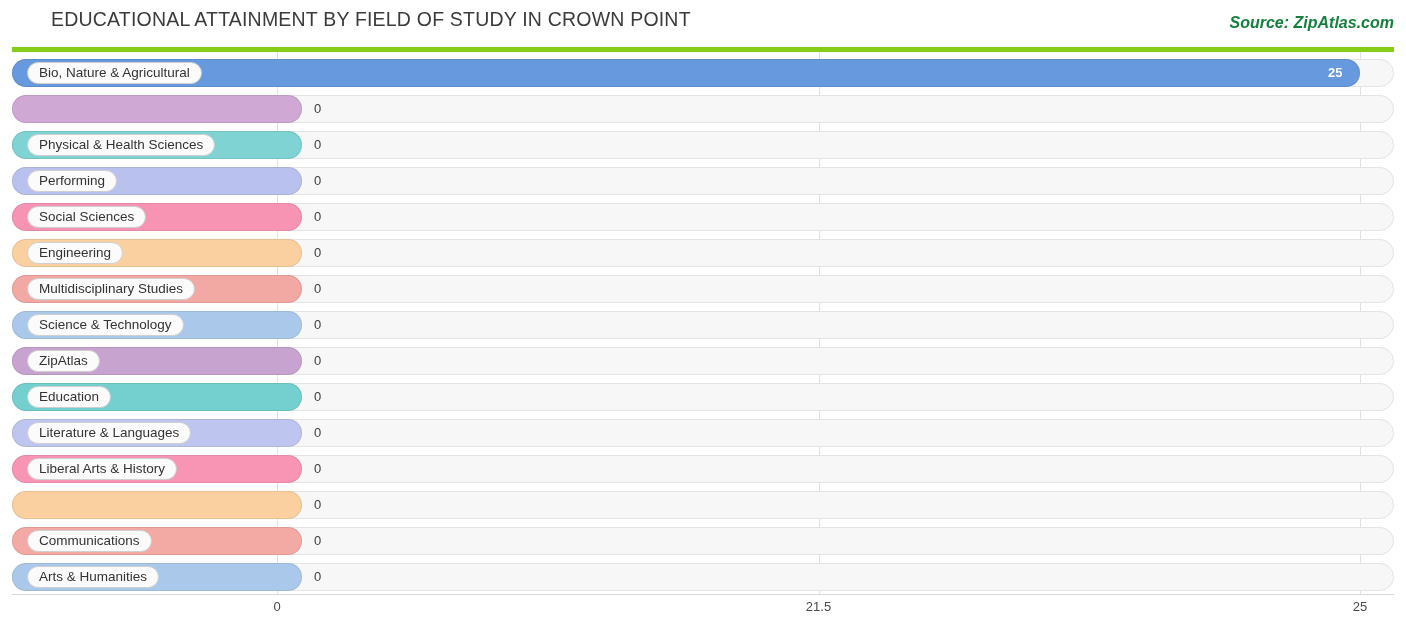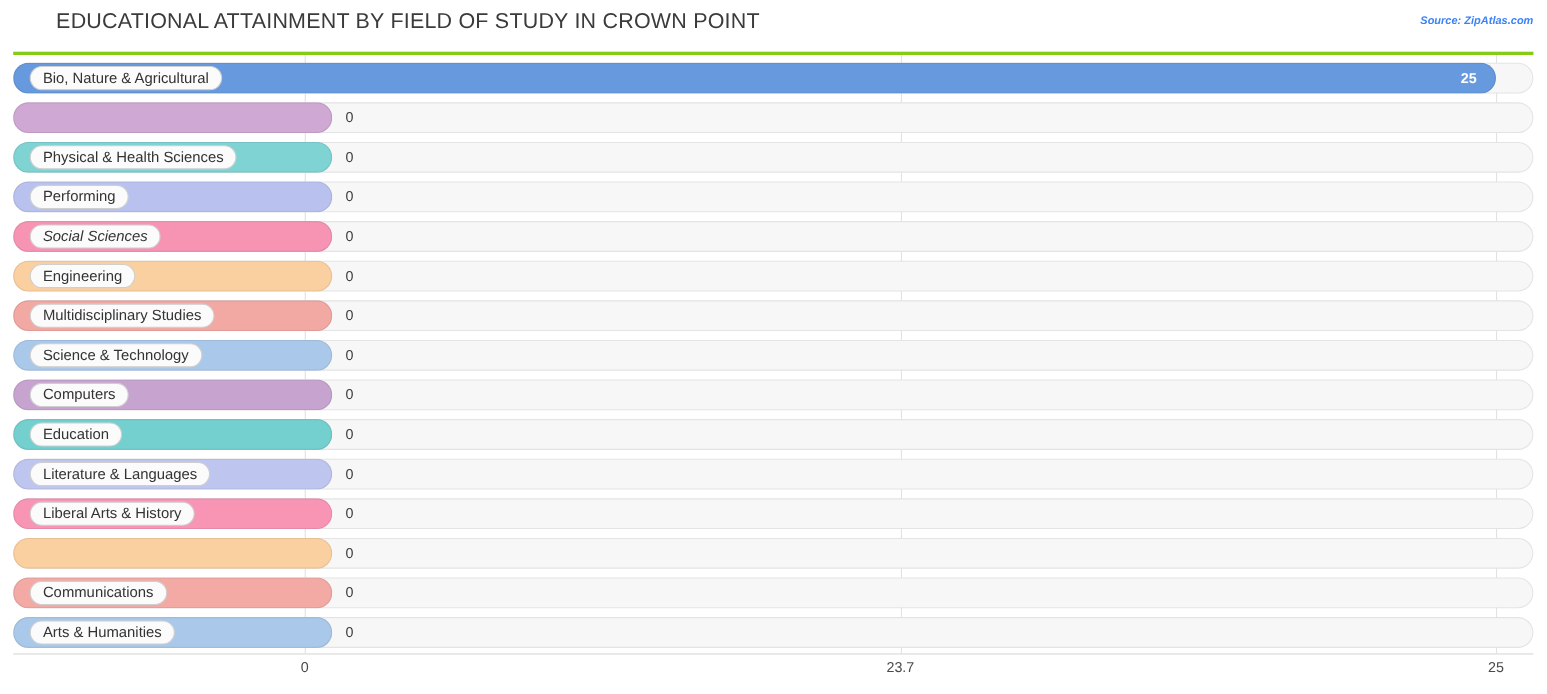--- a/index.html
+++ b/index.html
@@ -21,32 +21,32 @@
     left: 12px; top: 8px;
     font-size: 19.5px;
     color: #3b3b3b;
     letter-spacing: 0.2px;
     white-space: nowrap;
     margin-left: 39px;
   }
   #source {
     position: absolute;
     right: 12px; top: 14px;
-    font-size: 10px;
+    font-size: 16px;
     font-style: italic;
     font-weight: bold;
-    color: #3b82f6;
+    color: #15803d;
     white-space: nowrap;
   }
   
   #plot {
     position: absolute;
     left: 12px; top: 47px;
     width: 1382px; height: 548px;
-    border-top: 3px solid #84cc16;
+    border-top: 5px solid #84cc16;
     border-bottom: 1px solid #d8d8d8;
   }
   .gridline {
     position: absolute;
     top: 0; bottom: 0;
     width: 1px;
     background: #e2e2e2;
   }
   .rowtrack {
     position: absolute;
@@ -132,21 +132,21 @@
       </div>
       <div class="valout" style="top: 79px; left: 302px;">0</div>
       <div class="rowtrack" style="top: 115px;"></div>
       <div class="bar" style="top: 115px; left: 0px; width: 290px; background: rgb(185, 194, 238);"></div>
       <div class="pill" style="top: 118px;">
         <span>Performing</span>
       </div>
       <div class="valout" style="top: 115px; left: 302px;">0</div>
       <div class="rowtrack" style="top: 151px;"></div>
       <div class="bar" style="top: 151px; left: 0px; width: 290px; background: rgb(247, 148, 180);"></div>
-      <div class="pill" style="top: 154px; font-style: italic;">
+      <div class="pill" style="top: 154px;">
         <span>Social Sciences</span>
       </div>
       <div class="valout" style="top: 151px; left: 302px;">0</div>
       <div class="rowtrack" style="top: 187px;"></div>
       <div class="bar" style="top: 187px; left: 0px; width: 290px; background: rgb(251, 208, 160);"></div>
       <div class="pill" style="top: 190px; text-align: center;">
         <span>Engineering</span>
       </div>
       <div class="valout" style="top: 187px; left: 302px;">0</div>
       <div class="rowtrack" style="top: 223px;"></div>
@@ -157,21 +157,21 @@
       <div class="valout" style="top: 223px; left: 302px;">0</div>
       <div class="rowtrack" style="top: 259px;"></div>
       <div class="bar" style="top: 259px; left: 0px; width: 290px; background: rgb(170, 201, 234);"></div>
       <div class="pill" style="top: 262px;">
         <span>Science &amp; Technology</span>
       </div>
       <div class="valout" style="top: 259px; left: 302px;">0</div>
       <div class="rowtrack" style="top: 295px;"></div>
       <div class="bar" style="top: 295px; left: 0px; width: 290px; background: rgb(198, 164, 207);"></div>
       <div class="pill" style="top: 298px;">
-        <span>Computers</span>
+        <span>ZipAtlas</span>
       </div>
       <div class="valout" style="top: 295px; left: 302px;">0</div>
       <div class="rowtrack" style="top: 331px;"></div>
       <div class="bar" style="top: 331px; left: 0px; width: 290px; background: rgb(115, 208, 207);"></div>
       <div class="pill" style="top: 334px;">
         <span>Education</span>
       </div>
       <div class="valout" style="top: 331px; left: 302px;">0</div>
       <div class="rowtrack" style="top: 367px;"></div>
       <div class="bar" style="top: 367px; left: 0px; width: 290px; background: rgb(190, 198, 239);"></div>
@@ -196,15 +196,15 @@
       <div class="valout" style="top: 475px; left: 302px;">0</div>
       <div class="rowtrack" style="top: 511px;"></div>
       <div class="bar" style="top: 511px; left: 0px; width: 290px; background: rgb(170, 201, 234);"></div>
       <div class="pill" style="top: 514px;">
         <span>Arts &amp; Humanities</span>
       </div>
       <div class="valout" style="top: 511px; left: 302px;">0</div>
     </div>
 
 <div class="tick" style="left: 277px;">0</div>
-    <div class="tick" style="left: 818.5px;">23.7</div>
+    <div class="tick" style="left: 818.5px;">21.5</div>
     <div class="tick" style="left: 1360px;">25</div>
   </div>
 
 </body></html>

